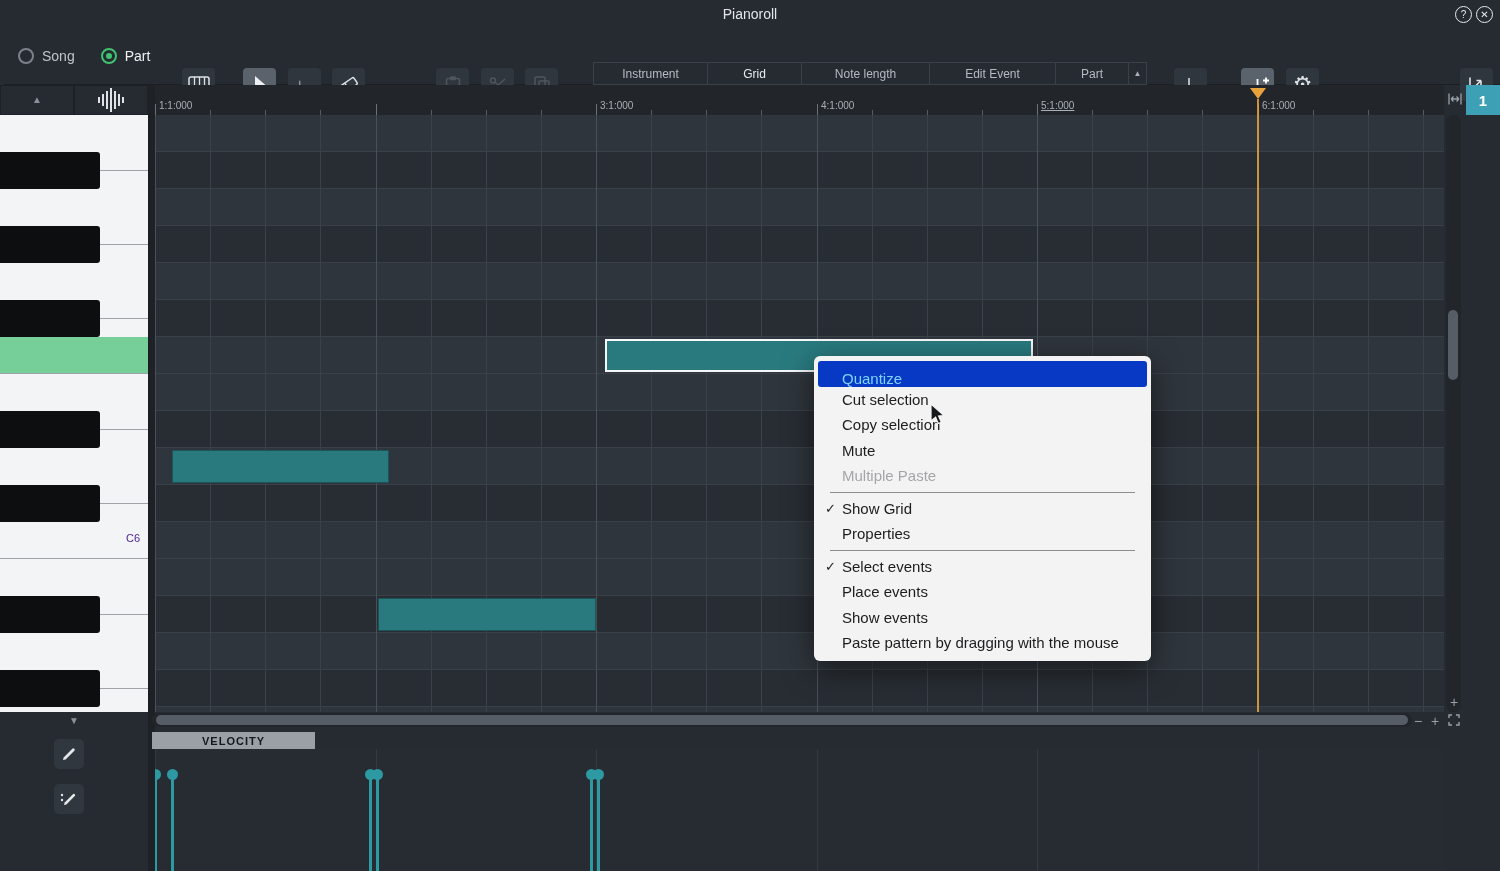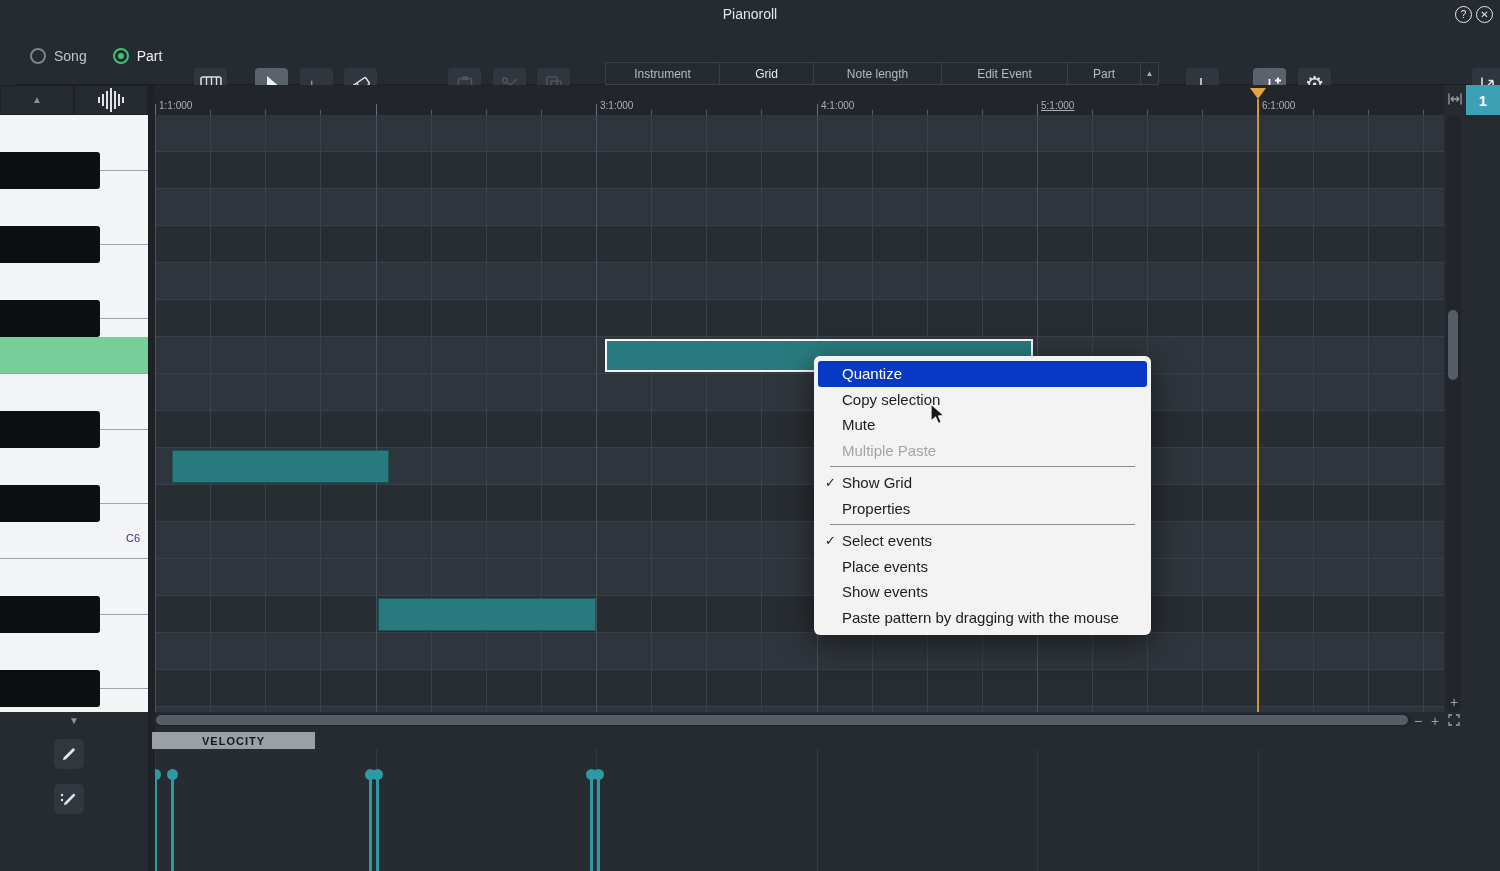--- a/index.html
+++ b/index.html
@@ -8,21 +8,21 @@
   
   .titlebar{position:absolute;left:0;top:0;right:0;height:28px;}
   .title{position:absolute;left:0;right:0;top:0;height:28px;line-height:28px;text-align:center;
          color:#e2e6ea;font-size:14px;}
   .circle-btn{position:absolute;top:6px;width:15px;height:15px;border:1.5px solid #e8ebee;border-radius:50%;
               color:#e8ebee;font-size:10px;display:flex;align-items:center;justify-content:center;cursor:pointer;}
   .circle-btn.help{right:28px;}
   .circle-btn.close{right:7px;}
 
   
-  .toolbar{position:absolute;left:16px;top:28px;right:0;height:56px;border-bottom:1px solid #1b1e23;}
+  .toolbar{position:absolute;left:4px;top:28px;right:0;height:56px;border-bottom:1px solid #1b1e23;}
   .mode-group{position:absolute;left:14px;top:14px;display:flex;gap:26px;align-items:center;height:28px;}
   .radio-group{display:flex;gap:8px;align-items:center;cursor:pointer;}
   .radio{width:12px;height:12px;border-radius:50%;display:flex;align-items:center;justify-content:center;}
   .radio.gray{border:2px solid #7c838b;}
   .radio.green{border:2px solid #3ec470;}
   .radio-dot{width:6px;height:6px;border-radius:50%;background:#3ec470;}
   .radio-label{font-size:14px;color:#eef1f3;}
   .radio-label.dim{color:#bfc5cb;}
 
   .tile{position:absolute;top:40px;width:33px;height:33px;background:#30363d;border-radius:4px;
@@ -100,21 +100,21 @@
   .vstem-dot{position:absolute;left:0;top:20px;width:11px;height:11px;border-radius:50%;background:#2d99a3;}
   .tool-tile-sm{position:absolute;width:30px;height:30px;background:#31373e;border-radius:5px;
                 display:flex;align-items:center;justify-content:center;cursor:pointer;}
 
   
   #menu{position:absolute;left:814px;top:356px;width:337px;background:#f3f3f4;border-radius:6px;
         box-shadow:0 8px 30px rgba(0,0,0,.5);padding:5px 0;z-index:50;}
   .menu-item{height:25.5px;display:flex;align-items:center;font-size:15px;color:#1c1c1e;position:relative;
              padding:0 10px 0 24px;margin:0 4px;border-radius:3px;cursor:pointer;white-space:nowrap;}
   .menu-item .mi-check{position:absolute;left:7px;width:16px;font-size:13px;}
-  .mi-hl{background:var(--menu-highlight);color:#ffffff;}
+  .mi-hl{background:var(--menu-highlight);color:#7dd3fc;align-items:flex-end;}
   .mi-dis{color:#a5a5a8;cursor:default;}
   .menu-divider{height:1px;background:#8d8d90;margin:3px 16px;}
 
   .cursor-svg{position:absolute;left:928px;top:403px;z-index:200;}
 </style>
 </head>
 <body>
 
 <div class="stage">
 
@@ -458,20 +458,24 @@
   </div>
 
   <div id="menu">
     <div id="menu-items">
         <div class="menu-item mi-hl">
           <span class="mi-check"></span>
           <span>Quantize</span>
         </div>
         <div class="menu-item">
           <span class="mi-check"></span>
+          <span>Cut selection</span>
+        </div>
+        <div class="menu-item">
+          <span class="mi-check"></span>
           <span>Copy selection</span>
         </div>
         <div class="menu-item">
           <span class="mi-check"></span>
           <span>Mute</span>
         </div>
         <div class="menu-item mi-dis">
           <span class="mi-check"></span>
           <span>Multiple Paste</span>
         </div>

